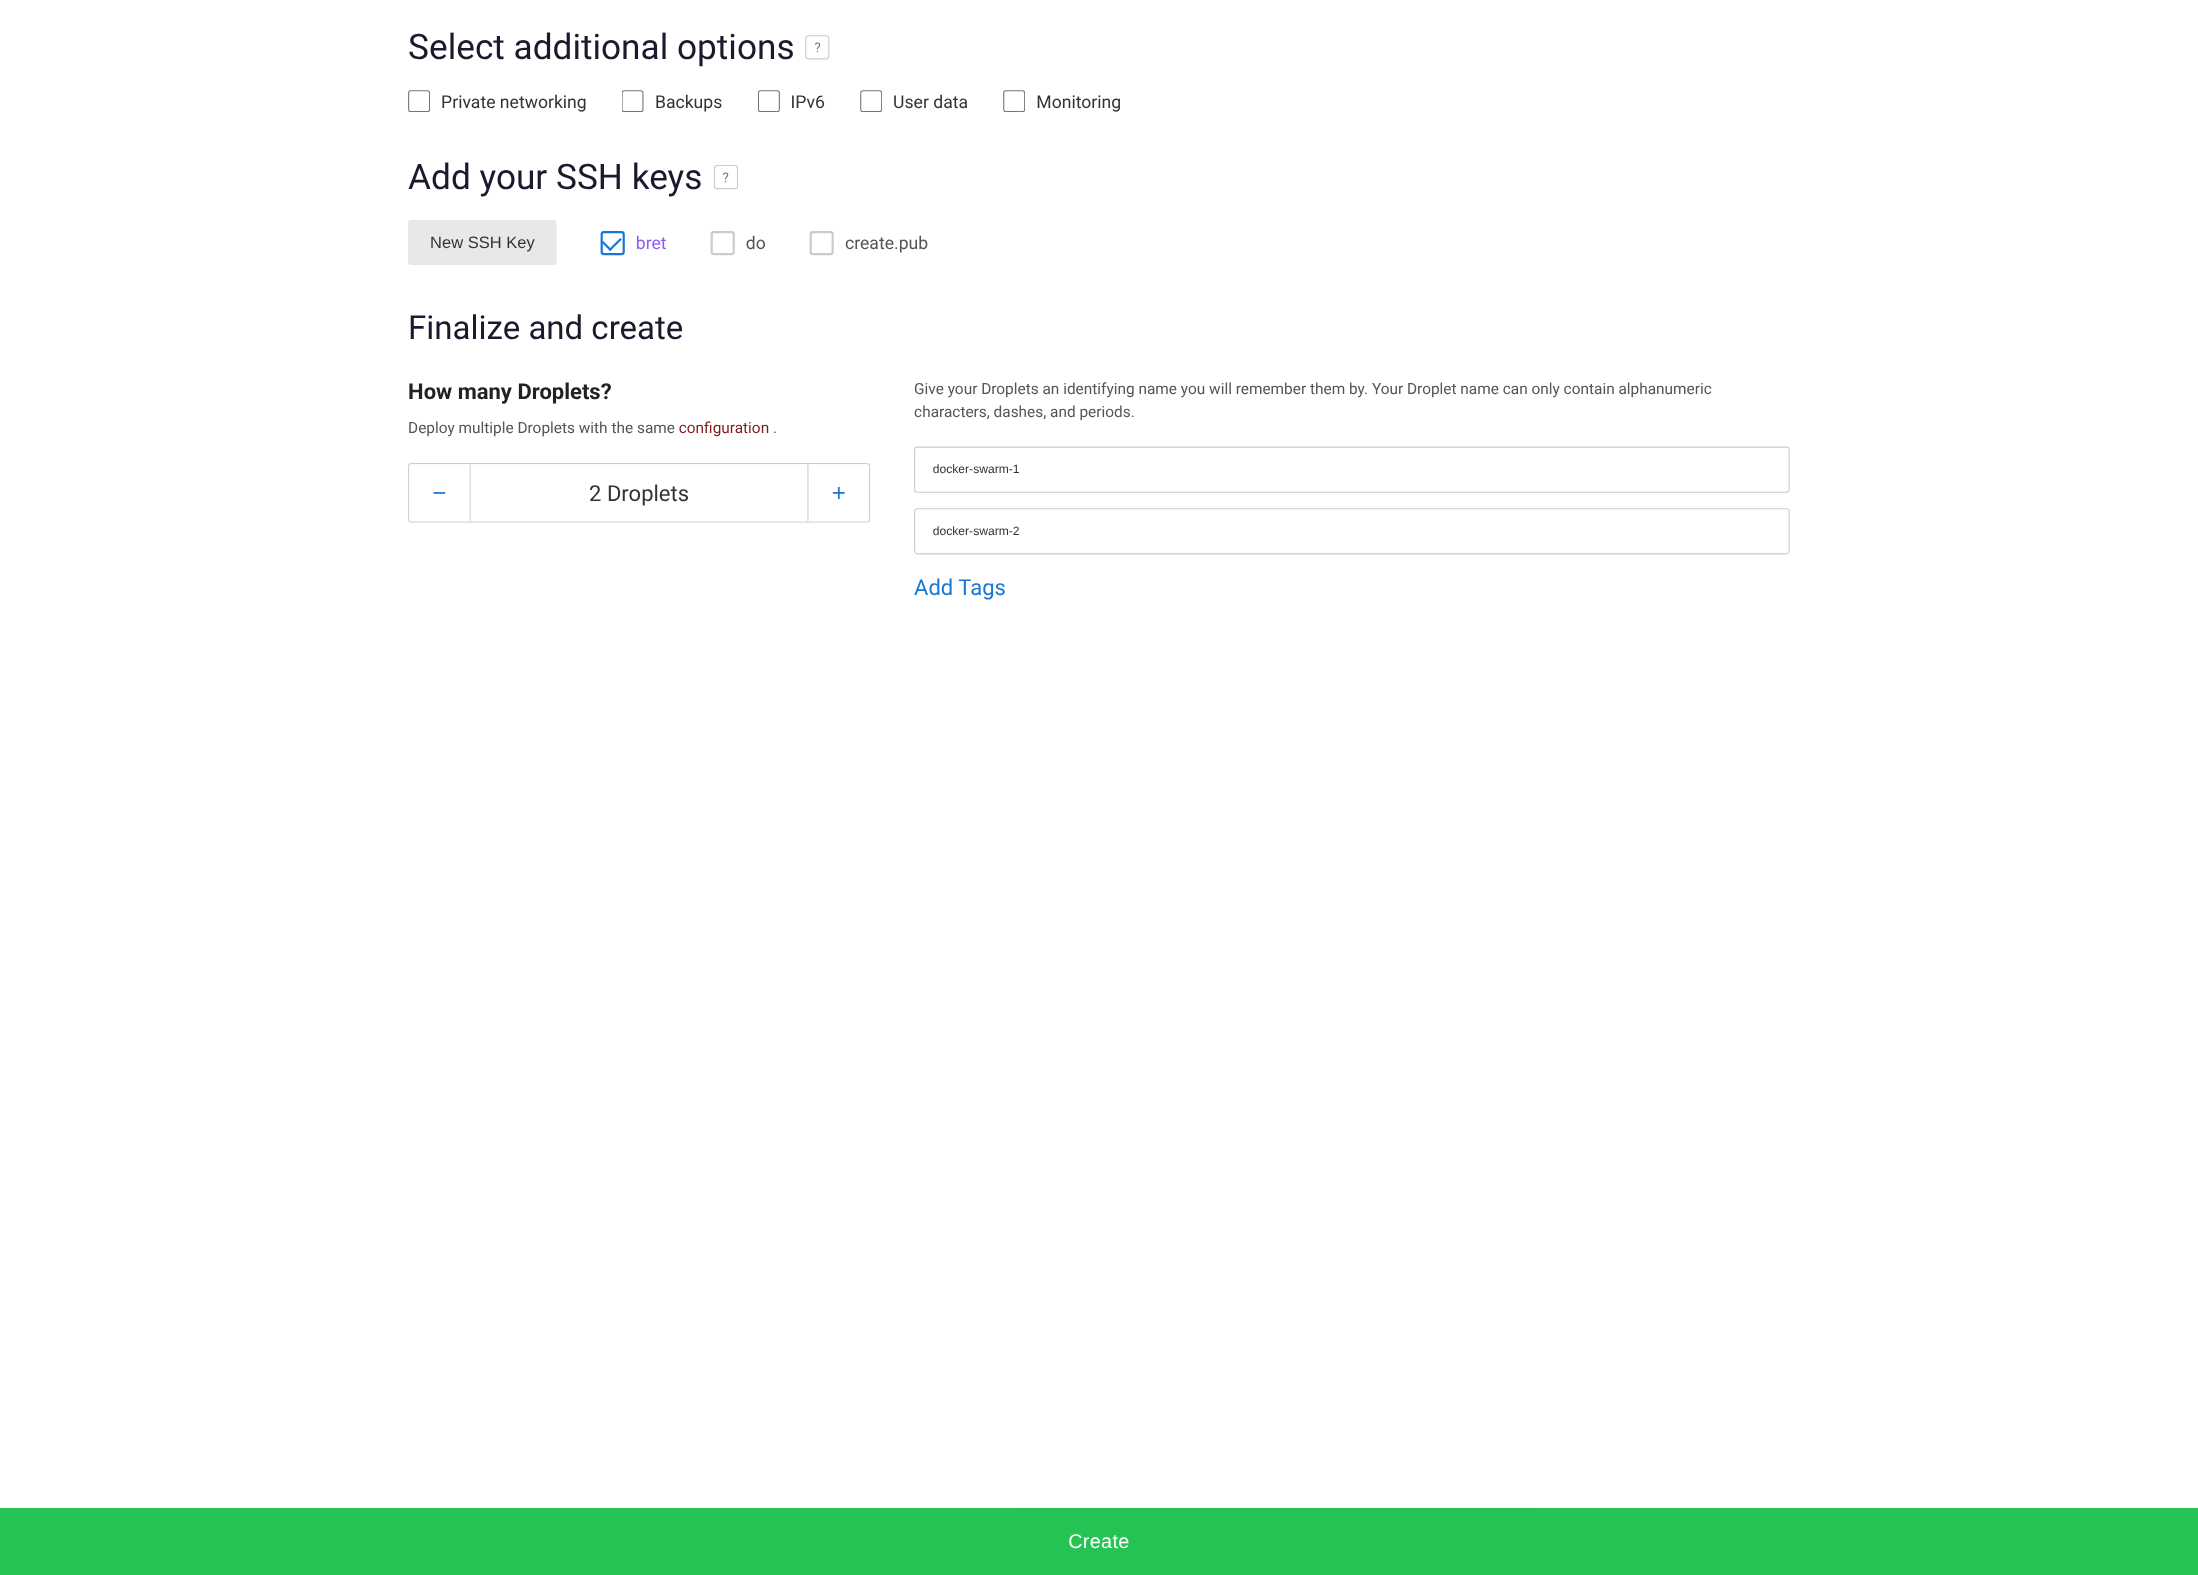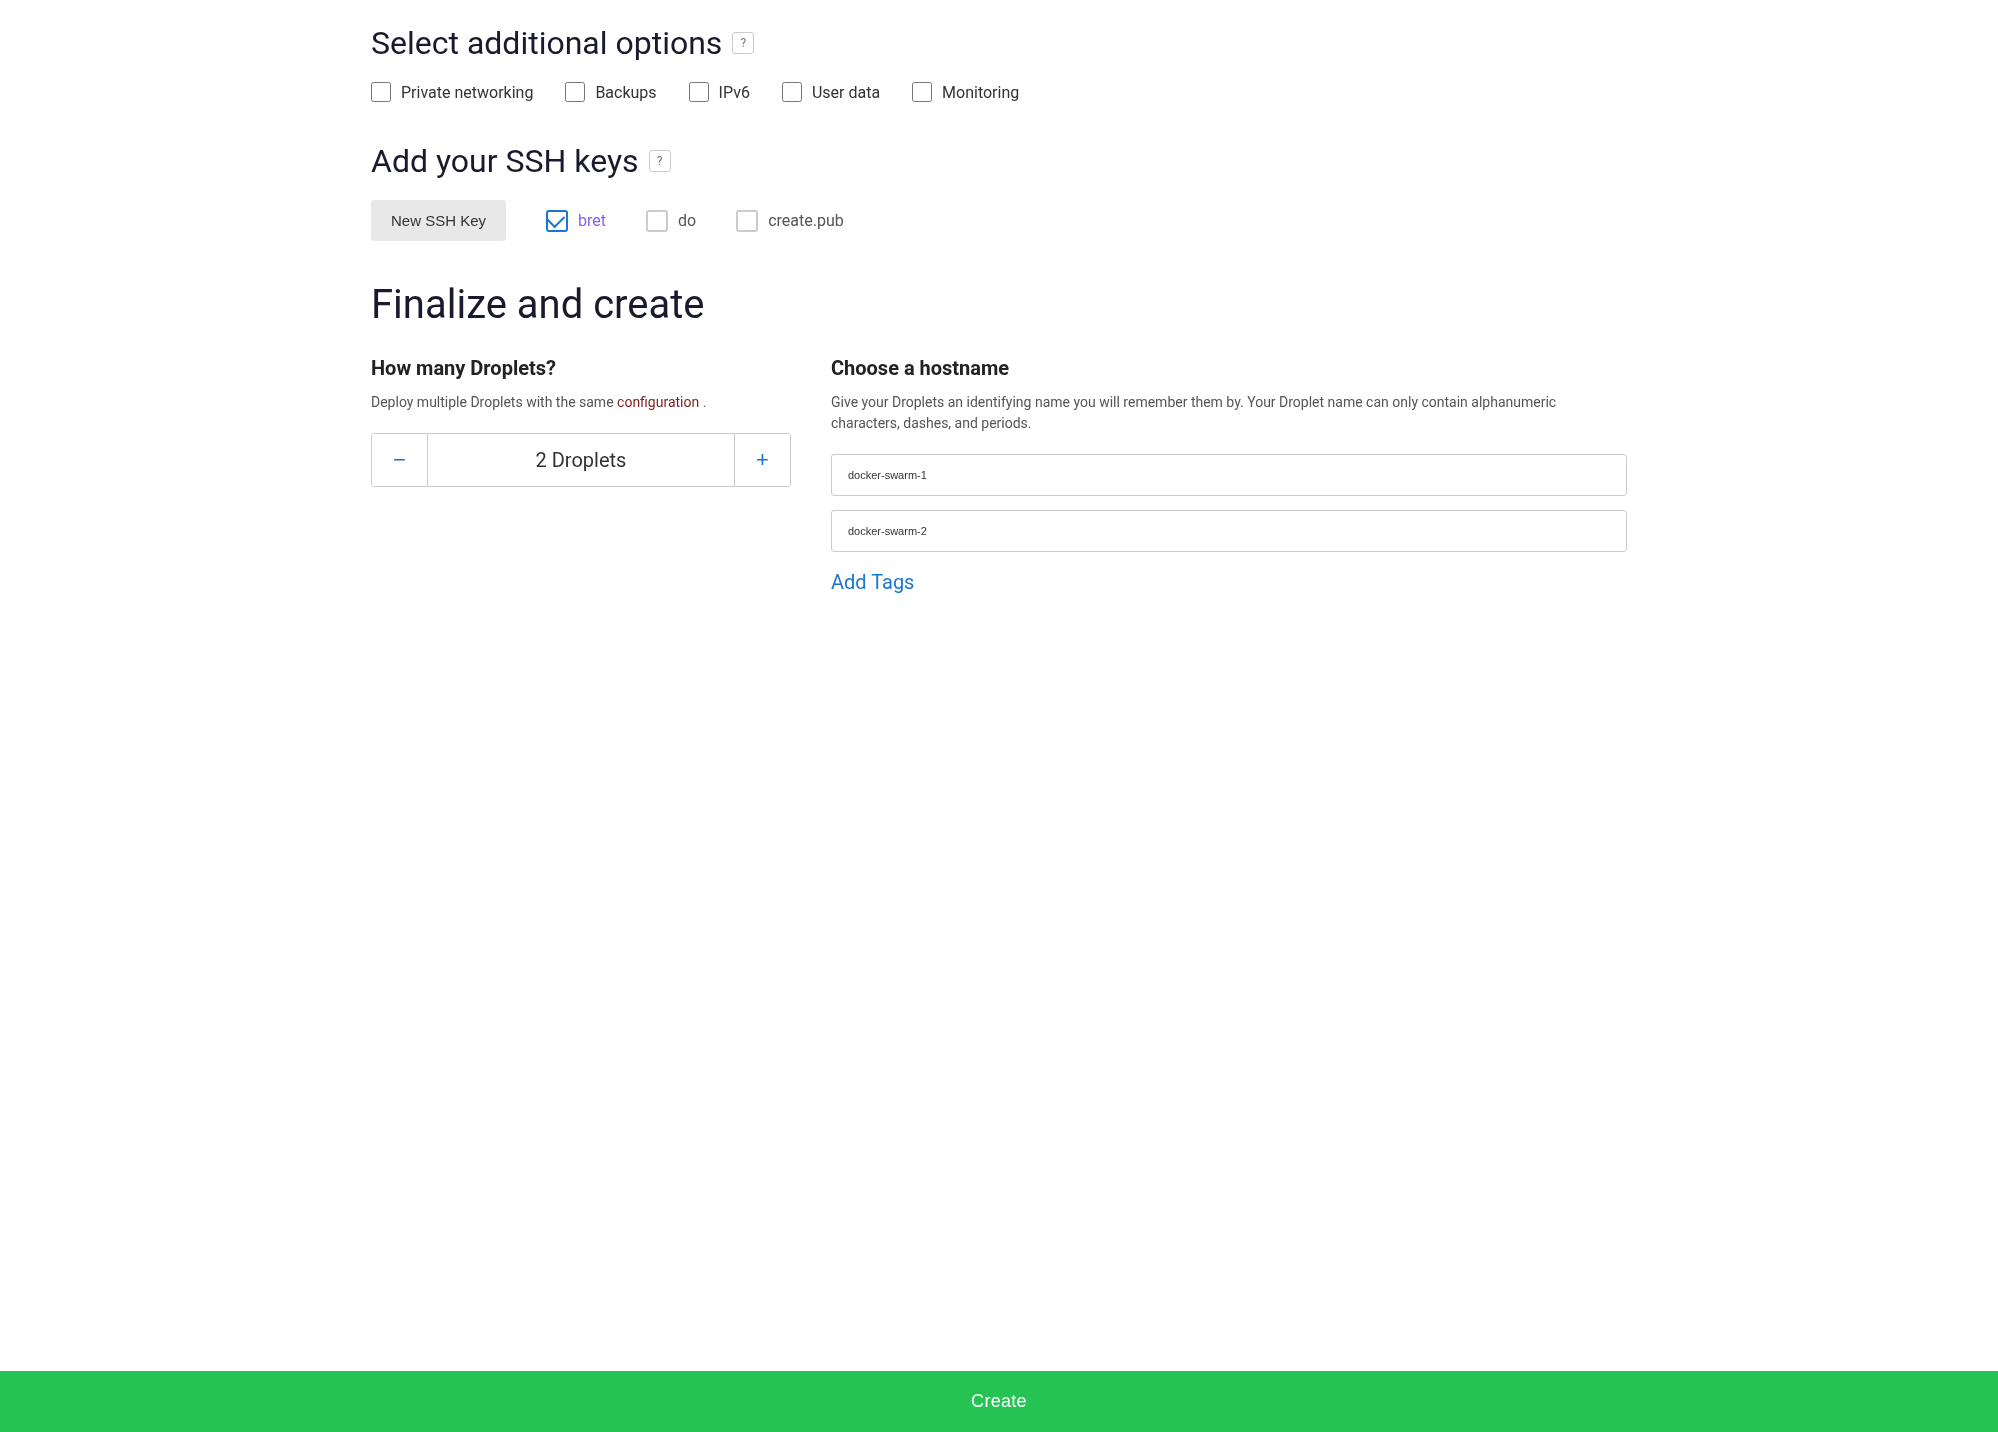--- a/index.html
+++ b/index.html
@@ -143,21 +143,21 @@
     .ssh-key-name.unchecked {
       color: #555;
     }
 
     
     .finalize-section {
       margin-bottom: 40px;
     }
 
     .finalize-title {
-      font-size: 40px;
+      font-size: 30px;
       font-weight: 400;
       color: #1a1a2e;
       margin-bottom: 28px;
     }
 
     .finalize-columns {
       display: flex;
       gap: 40px;
       align-items: flex-start;
     }
@@ -351,21 +351,20 @@
         </p>
 
         <div class="droplet-counter">
           <button class="counter-btn counter-minus">−</button>
           <span class="counter-value">2  Droplets</span>
           <button class="counter-btn counter-plus">+</button>
         </div>
       </div>
 
       <div class="hostname-column">
-        <h3 class="col-title">Choose a hostname</h3>
         <p class="col-description">Give your Droplets an identifying name you will remember them by. Your Droplet name can only contain alphanumeric characters, dashes, and periods.</p>
 
         <input type="text" class="hostname-input" value="docker-swarm-1" style="">
         <input type="text" class="hostname-input" value="docker-swarm-2" style="">
 
         <a href="#" class="add-tags-link">Add Tags</a>
       </div>
 
     </div>
   </section>

